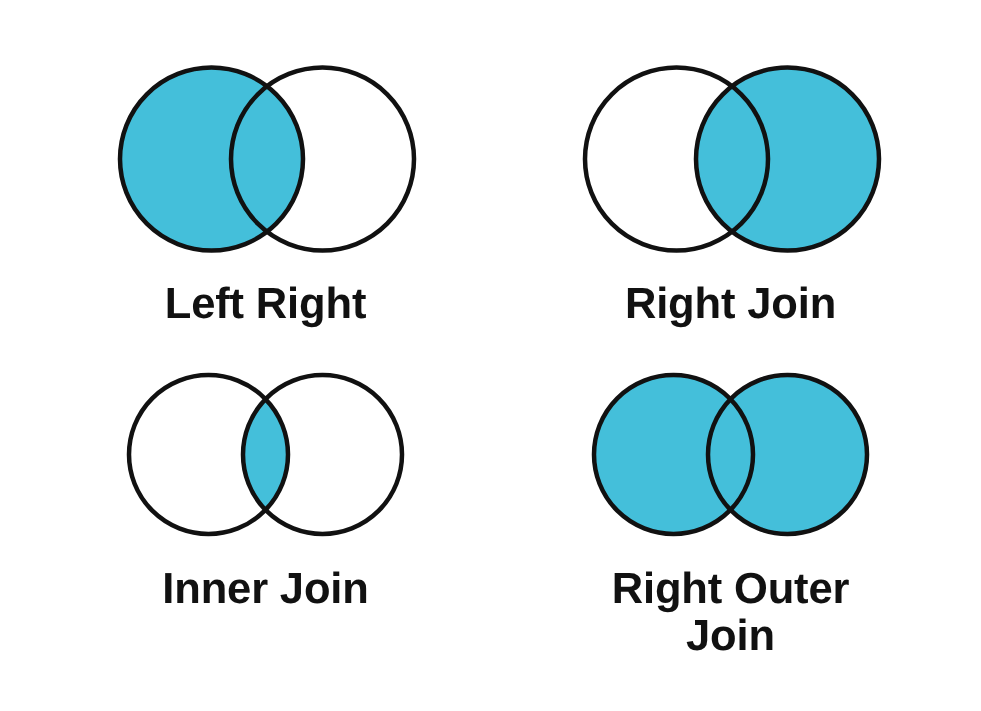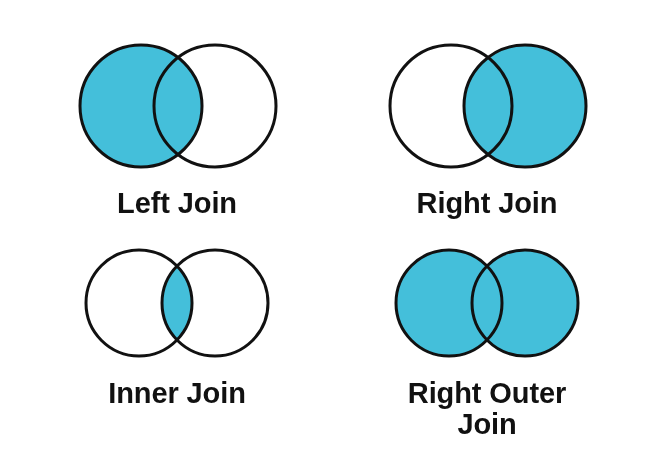--- a/index.html
+++ b/index.html
@@ -91,21 +91,21 @@
 
       <circle cx="155" cy="68" r="61" fill="#ffffff"></circle>
 
       <g clip-path="url(#clip-lj-right)">
         <circle cx="81" cy="68" r="61" fill="#44bfda"></circle>
       </g>
 
       <circle cx="81" cy="68" r="61" fill="none" stroke="#111111" stroke-width="3"></circle>
       <circle cx="155" cy="68" r="61" fill="none" stroke="#111111" stroke-width="3"></circle>
     </svg>
-    <div class="venn-label">Left Join</div>
+    <div class="venn-label">Left Right</div>
   </div>
 
   <div class="venn-cell" id="cell-inner-join">
     <svg class="venn-figure" width="234" height="118" viewBox="0 0 234 118">
       <defs>
         <clipPath id="clip-ij-right">
             <circle cx="155" cy="59" r="53"></circle>
           </clipPath>
       </defs>
       <circle cx="79" cy="59" r="53" fill="#ffffff"></circle>

